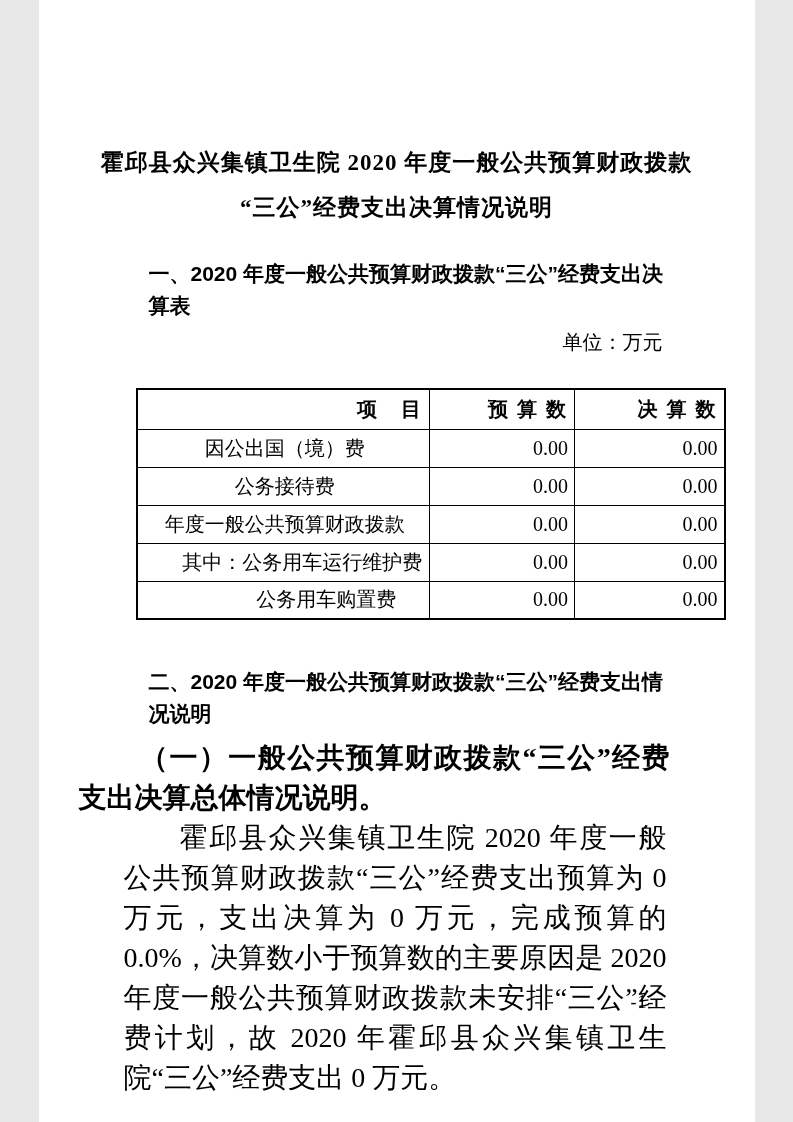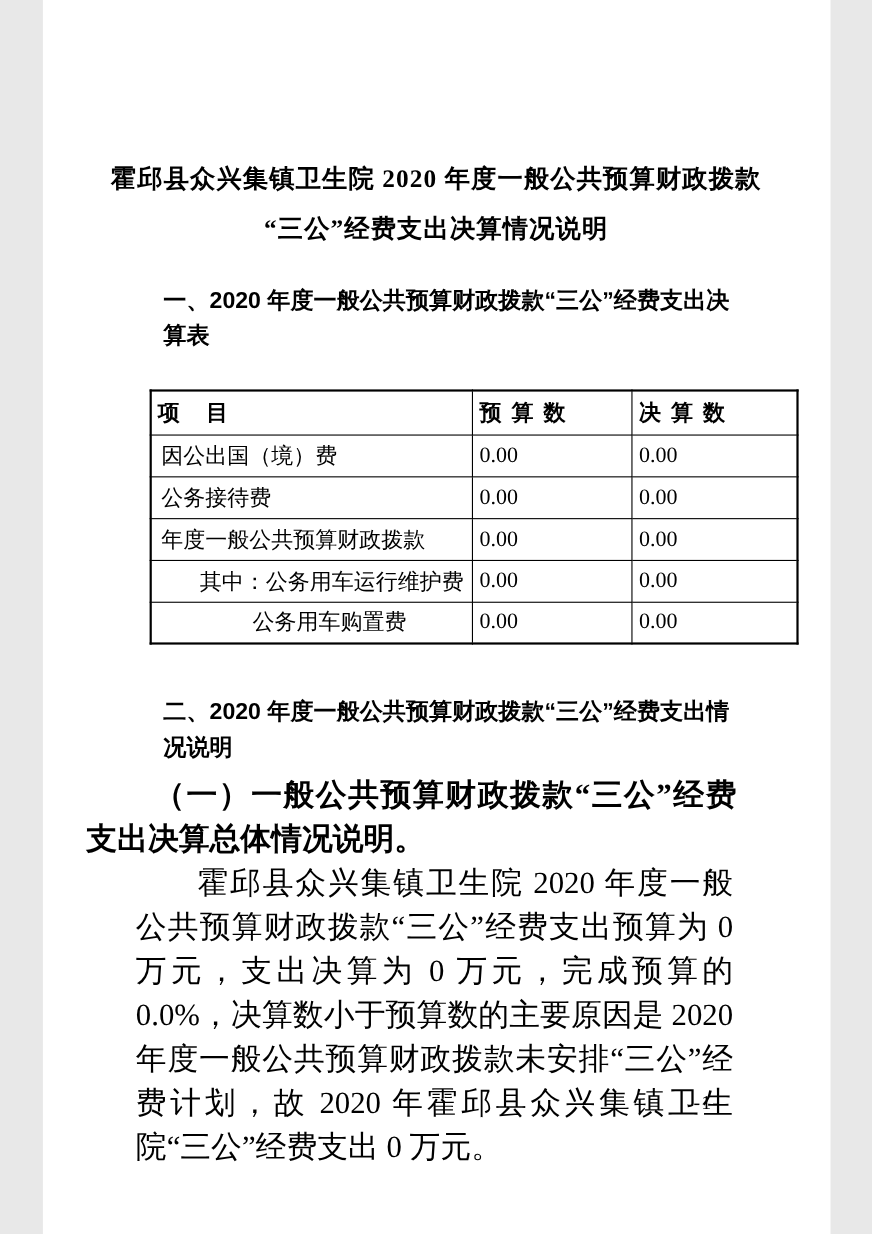--- a/index.html
+++ b/index.html
@@ -43,35 +43,35 @@
     border: 2px solid #000;
     font-size: 20px;
   }
   table.expense-table col.c1 { width: 293px; }
   table.expense-table col.c2 { width: 145px; }
   table.expense-table col.c3 { width: 150px; }
   table.expense-table th, table.expense-table td {
     border: 1px solid #000;
     height: 38px;
     padding: 0 6px;
-    text-align: left;
+    text-align: right;
     vertical-align: middle;
     font-weight: normal;
   }
   table.expense-table thead th {
     height: 40px;
     font-weight: bold;
     letter-spacing: 2px;
   }
   table.expense-table tr.total-row td {
     font-weight: bold;
     border-bottom: 2px solid #000;
   }
   table.expense-table td.label-cell {
-    text-align: left;
+    text-align: center;
     padding-left: 9px;
   }
   table.expense-table td.label-cell.center { text-align: center; }
   table.expense-table td.label-cell.indent-1 { padding-left: 44px; }
   table.expense-table td.label-cell.indent-2 { padding-left: 92px; }
   .section2-heading {
     margin-top: 46px;
   }
   .sub-heading {
     margin: 8px 85px 0 40px;
@@ -101,20 +101,21 @@
 
 <div class="page">
 
   <div class="doc-title">
     <div>霍邱县众兴集镇卫生院 2020 年度一般公共预算财政拨款</div>
     <div>“三公”经费支出决算情况说明</div>
   </div>
 
   <div class="section-heading">一、2020 年度一般公共预算财政拨款“三公”经费支出决算表</div>
 
+  <div class="unit-line">单位：万元</div>
 
   <table class="expense-table">
     <colgroup>
       <col class="c1">
         <col class="c2">
         <col class="c3">
     </colgroup>
     <thead>
       <tr>
         <th>项　目</th>

